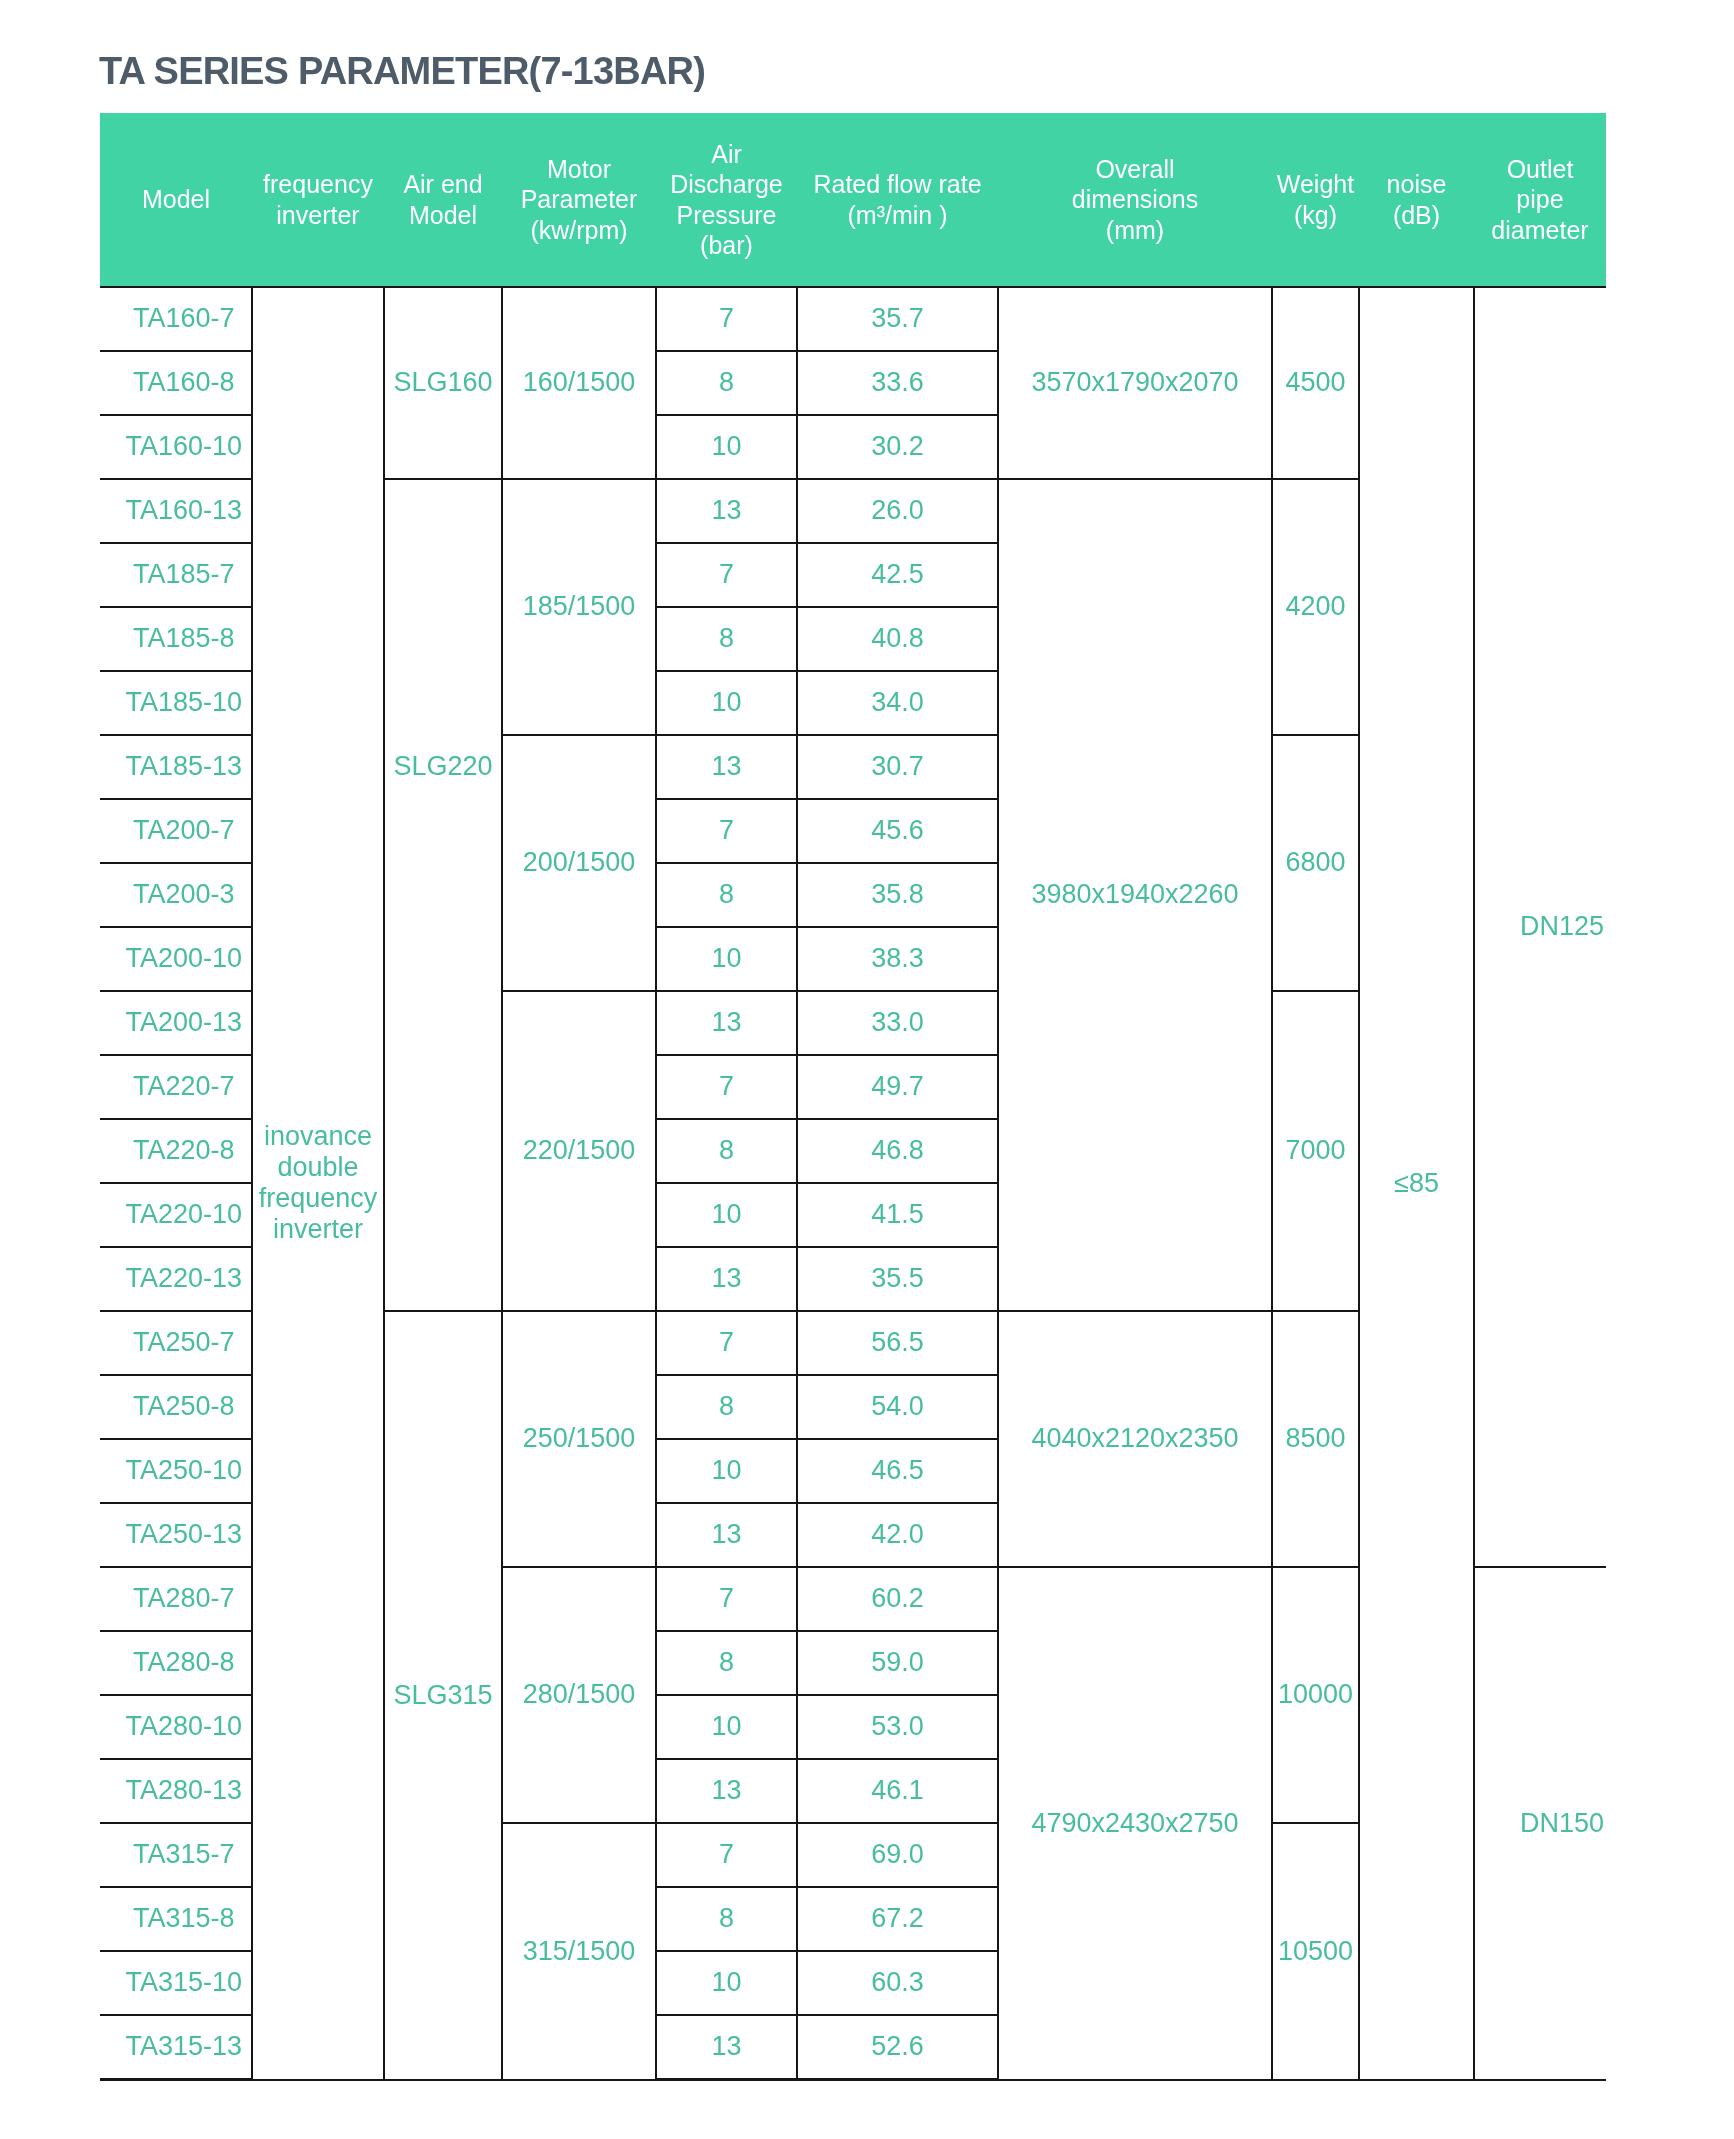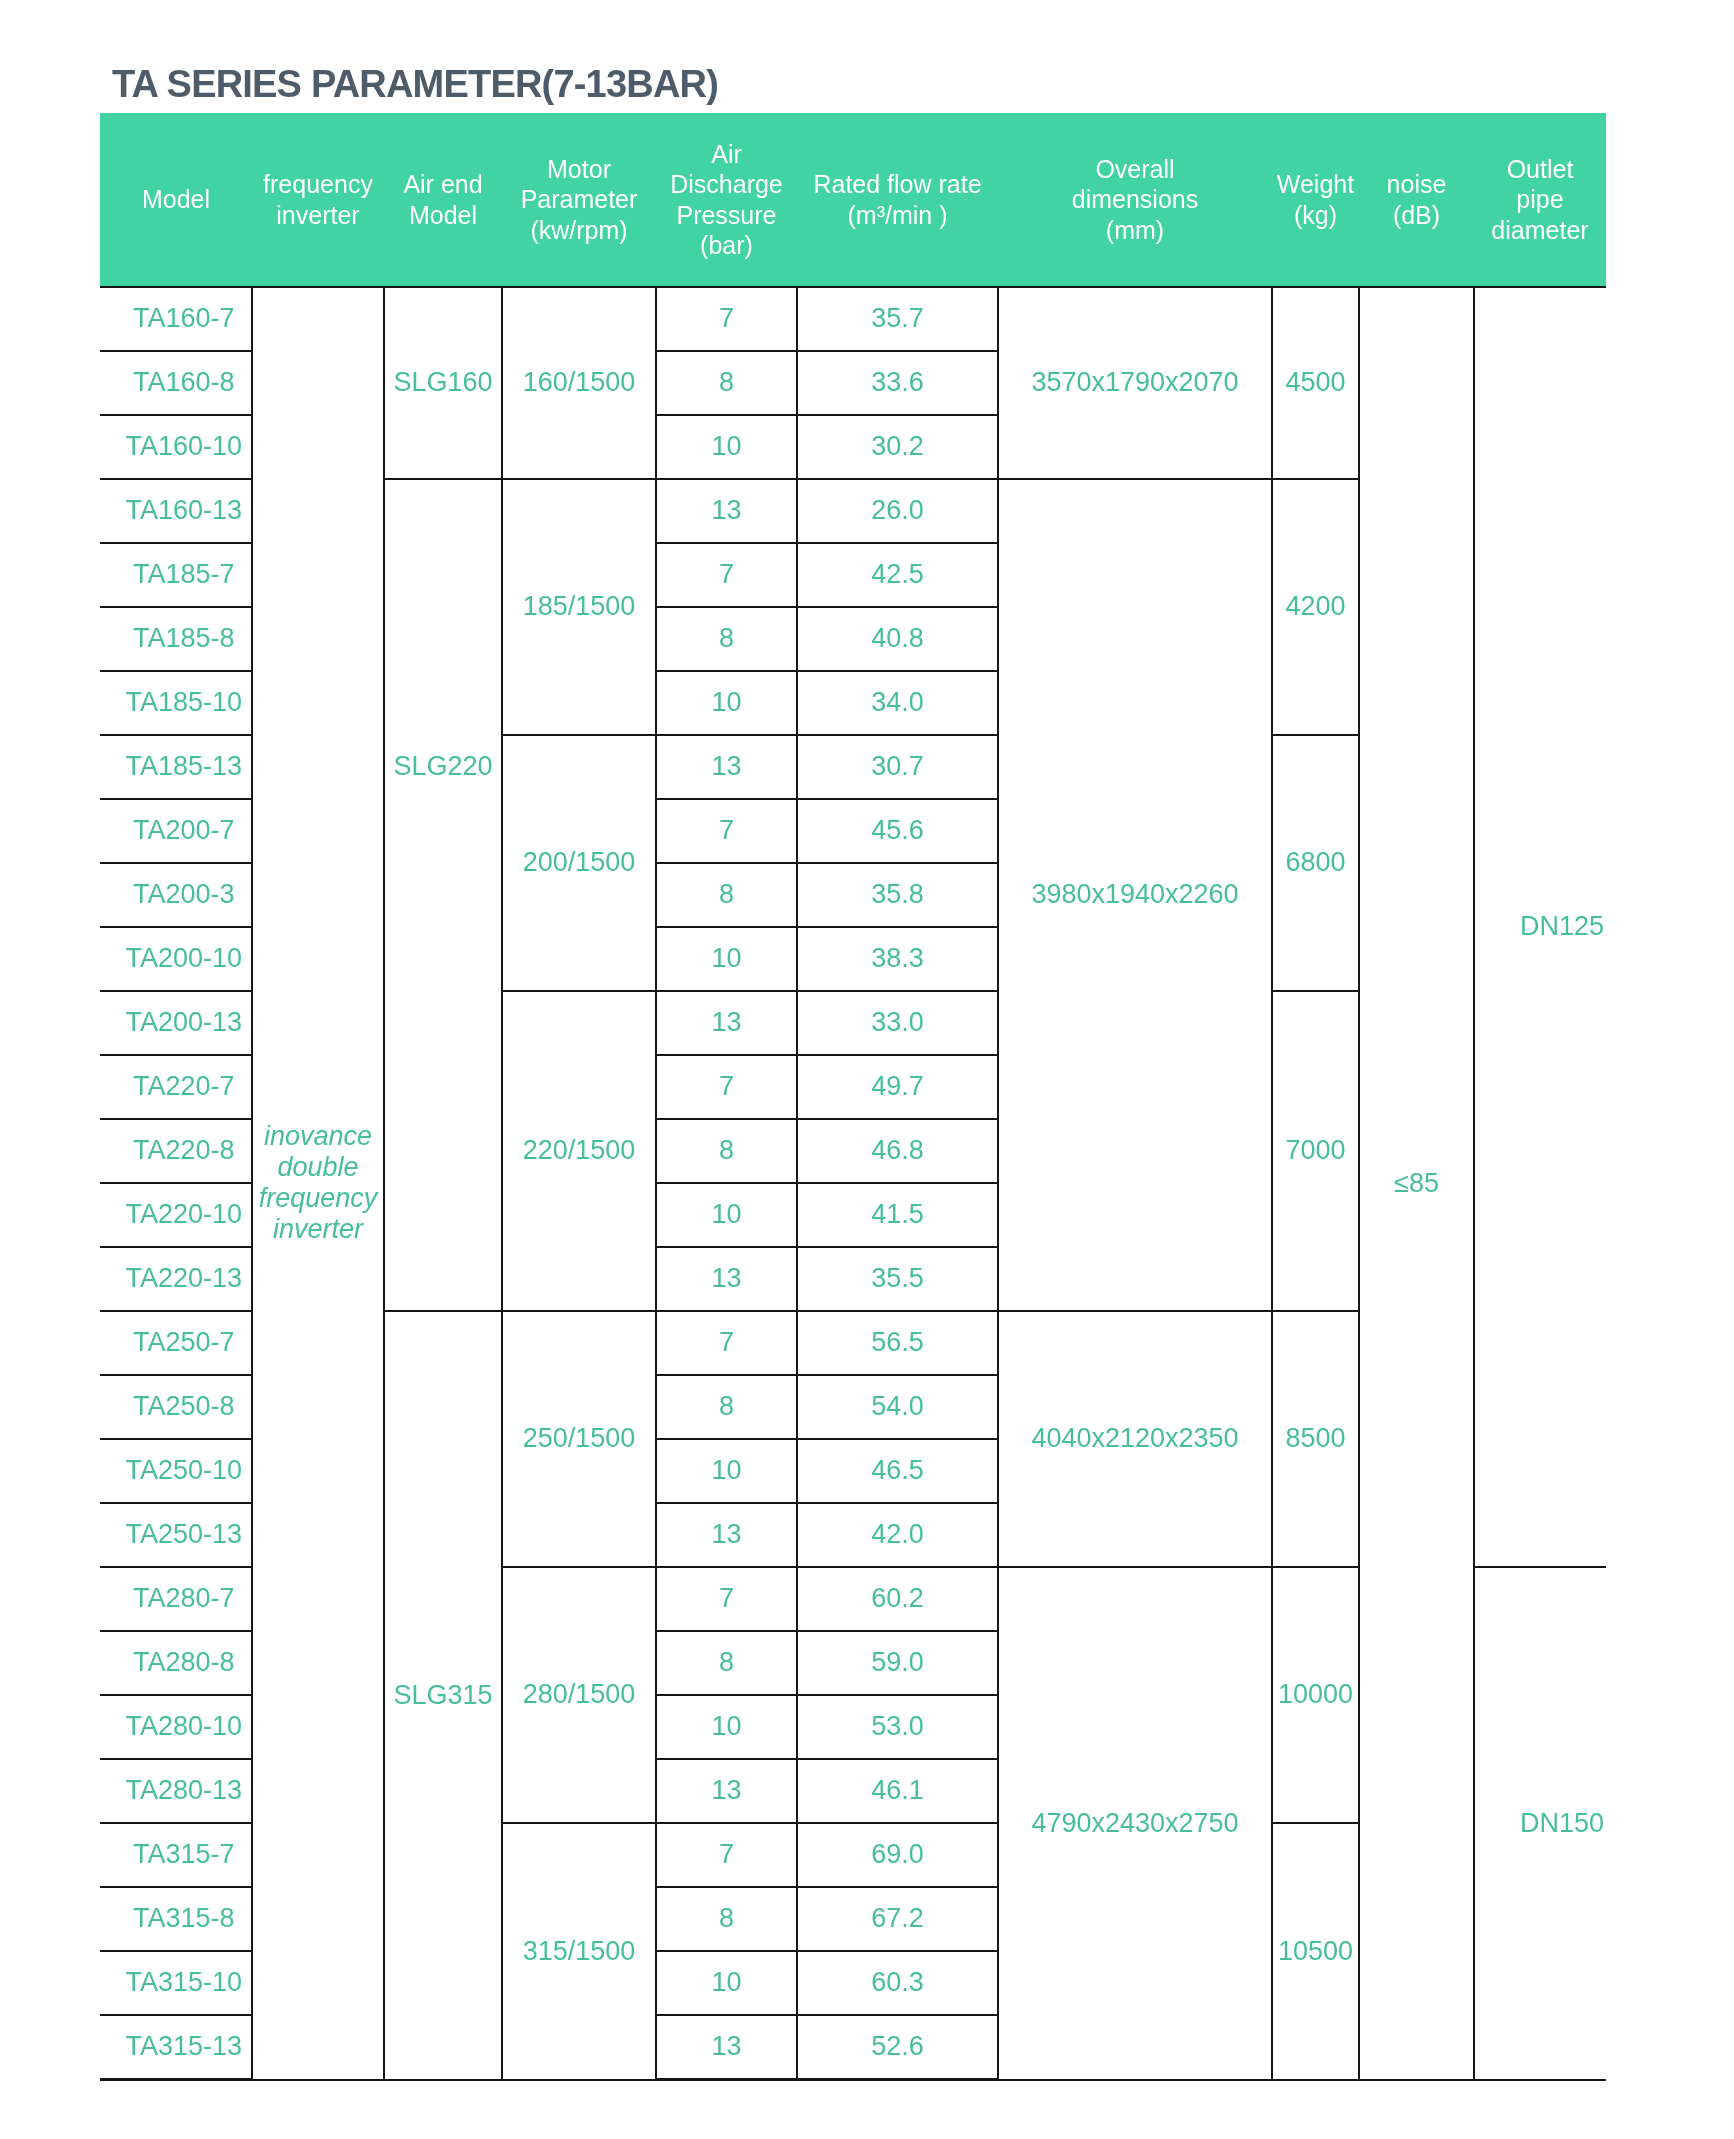--- a/index.html
+++ b/index.html
@@ -12,21 +12,21 @@
   .page { position:absolute; inset:0; overflow:hidden; }
 
   
   .title {
     position:absolute;
     left:99px; top:50px;
     font-size:38px;
     font-weight:bold;
     letter-spacing:-0.8px;
     color:#4d5c68;
-    margin:13px;
+    margin:0;
   }
 
   
   table.params {
     position:absolute;
     left:100px; top:113px;
     width:1506px;
     border-collapse:collapse;
     table-layout:fixed;
   }
@@ -66,21 +66,21 @@
     line-height:1.15;
     overflow:hidden;
   }
   tbody td.c-model {
     border-left:none;
     text-align:center;
     padding-left:16.6px;
   }
   tbody td.c-outlet { border-right:none;padding-left:43px; }
   tbody tr:last-child td { border-bottom-width:3.8px;margin-top:8px; }
-  tbody td.c-freq { padding:6px 3px;font-style:italic; }
+  tbody td.c-freq { padding:6px 3px; }
 
   
   td .lift { position:relative; top:-128px; display:inline-block; }
 </style>
 </head>
 <body>
 
 <div class="page">
   <h1 class="title">TA SERIES PARAMETER(7-13BAR)</h1>
 

